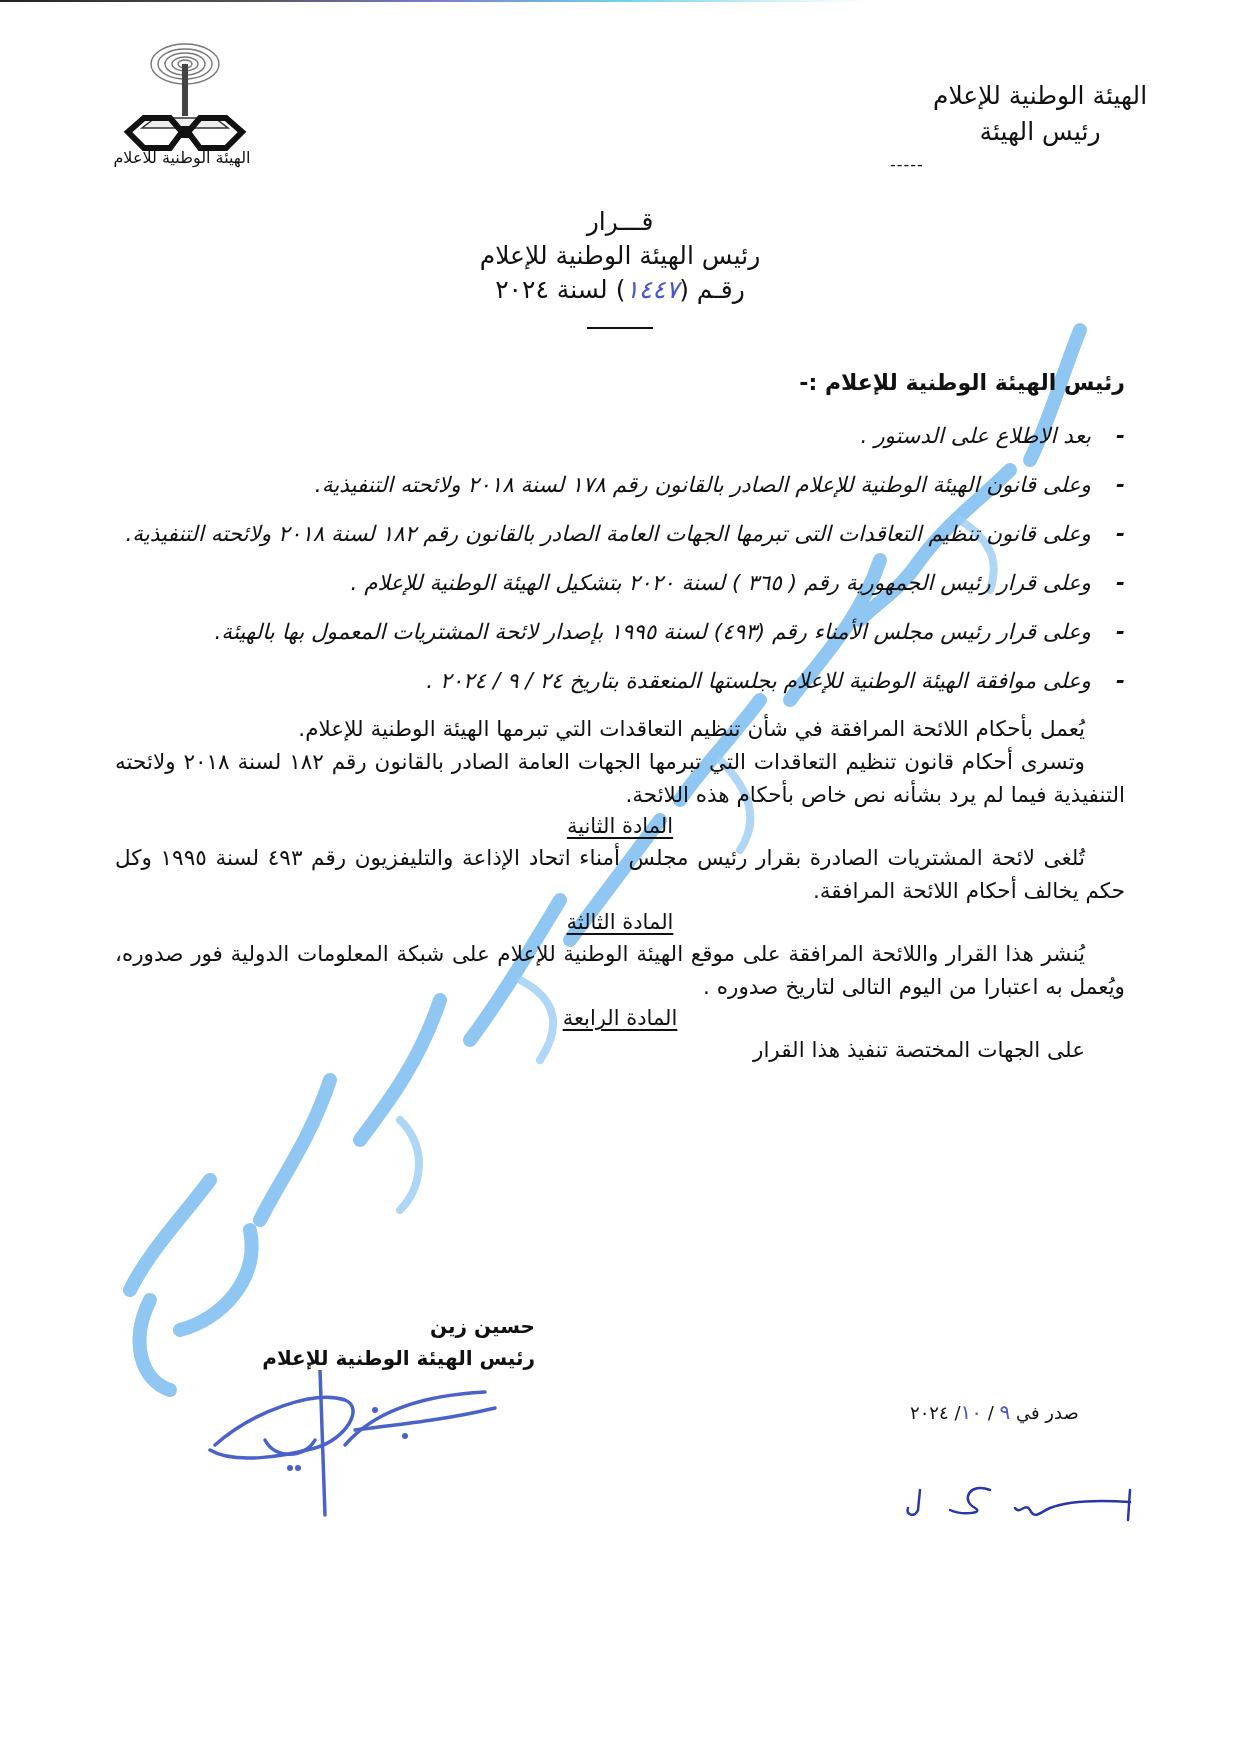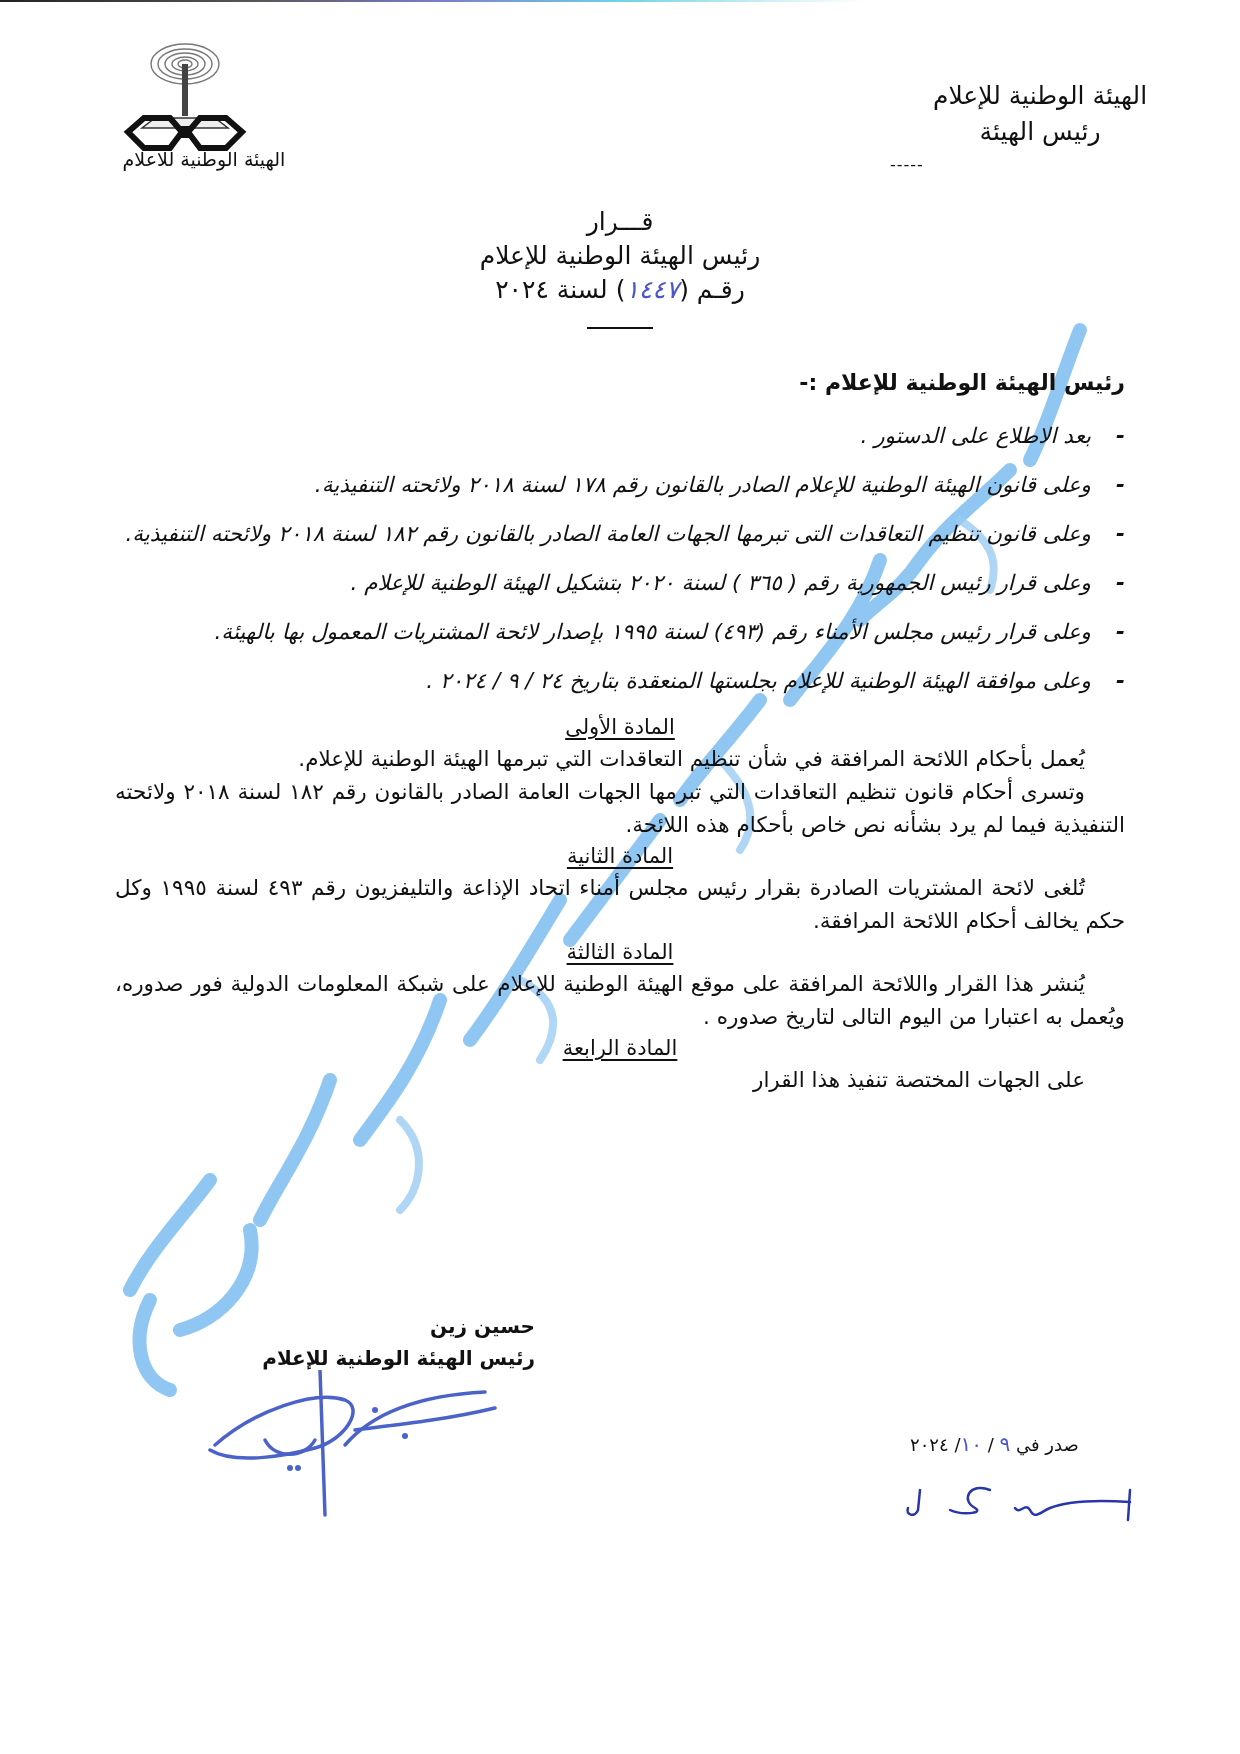--- a/index.html
+++ b/index.html
@@ -12,39 +12,39 @@
     position:absolute; top:0; left:0; width:1240px; height:2px;
     background:linear-gradient(to right,#222 0%,#555 20%,#7b7bc8 35%,#6fd3e6 50%,#cfeff6 62%,#fff 70%);
   }
   .header-right {
     position:absolute; top:52px; right:50px; width:300px; text-align:center;
     font-size:25px; line-height:36px;margin-top:26px;
   }
   .header-right .dashes { font-size:16px; line-height:18px; letter-spacing:1px; margin-top:6px; margin-right:90px; text-align:left; }
   .logo { position:absolute; top:36px; left:100px; width:170px; height:140px; }
   .logo-caption {
-    position:absolute; top:148px; left:114px; width:180px; text-align:center;
-    font-size:19px;
+    position:absolute; top:148px; left:92px; width:180px; text-align:center;
+    font-size:16px;
   }
   .title-block {
     position:absolute; top:205px; left:370px; width:500px; text-align:center;
     font-size:25px; line-height:34px;
   }
   .title-block .num { color:#4b56c9; font-family:"DejaVu Serif", serif; letter-spacing:2px;font-style:italic; }
   .title-rule { width:66px; height:2px; background:#111; margin:20px auto 0; }
   .content { position:absolute; top:365px; right:115px; width:1010px; font-size:21.5px; line-height:35px; }
   .lead { font-weight:bold; text-underline-offset:6px; font-size:22px; }
   ul.bullets { list-style:none; margin:18px 0 0; padding:0;font-style:italic; }
   ul.bullets li { position:relative; padding-right:34px; margin-bottom:14px; line-height:35px; }
   ul.bullets li::before { content:"-"; position:absolute; right:0; top:0; font-weight:bold; }
   .decides { text-align:center; font-size:23px; font-weight:bold; text-decoration:underline; margin-top:-8px; line-height:30px; }
   .article-title { text-align:center; text-decoration:underline; text-underline-offset:4px; line-height:30px; font-size:21px; }
   .para { text-align:justify; text-indent:40px; line-height:33px; }
   .sig-block { position:absolute; top:1310px; left:205px; width:330px; text-align:right; font-weight:bold; font-size:20px; line-height:32px; }
-  .issued { position:absolute; top:1432px; left:910px; font-size:18px; }
+  .issued { position:absolute; top:1400px; left:910px; font-size:18px; }
   .issued .hand { color:#4b56c9; font-size:20px; }
   .watermark { position:absolute; inset:0; pointer-events:none; }
   .signature-svg { position:absolute; top:1370px; left:195px; width:320px; height:150px; }
   .initials-svg { position:absolute; top:1470px; left:890px; width:260px; height:60px; }
 </style>
 </head>
 <body>
 
 <div class="scanline"></div>
 
@@ -106,21 +106,20 @@
   <ul class="bullets">
     <li>بعد الاطلاع على الدستور .</li>
     <li>وعلى قانون الهيئة الوطنية للإعلام الصادر بالقانون رقم ١٧٨ لسنة ٢٠١٨ ولائحته التنفيذية.</li>
     <li>وعلى قانون تنظيم التعاقدات التى تبرمها الجهات العامة الصادر بالقانون رقم ١٨٢ لسنة ٢٠١٨ ولائحته التنفيذية.</li>
     <li>وعلى قرار رئيس الجمهورية رقم ( ٣٦٥ ) لسنة ٢٠٢٠ بتشكيل الهيئة الوطنية للإعلام .</li>
     <li>وعلى قرار رئيس مجلس الأمناء رقم (٤٩٣) لسنة ١٩٩٥ بإصدار لائحة المشتريات المعمول بها بالهيئة.</li>
     <li>وعلى موافقة الهيئة الوطنية للإعلام بجلستها المنعقدة بتاريخ ٢٤ / ٩ / ٢٠٢٤ .</li>
   </ul>
 
   <div>
-    <div class="article-title">المادة الأولى</div>
     <div class="para">يُعمل بأحكام اللائحة المرافقة في شأن تنظيم التعاقدات التي تبرمها الهيئة الوطنية للإعلام.</div>
     <div class="para">وتسرى أحكام قانون تنظيم التعاقدات التي تبرمها الجهات العامة الصادر بالقانون رقم ١٨٢ لسنة ٢٠١٨ ولائحته التنفيذية فيما لم يرد بشأنه نص خاص بأحكام هذه اللائحة.</div>
   </div>
   <div>
     <div class="article-title">المادة الثانية</div>
     <div class="para">تُلغى لائحة المشتريات الصادرة بقرار رئيس مجلس أمناء اتحاد الإذاعة والتليفزيون رقم ٤٩٣ لسنة ١٩٩٥ وكل حكم يخالف أحكام اللائحة المرافقة.</div>
   </div>
   <div>
     <div class="article-title">المادة الثالثة</div>
     <div class="para">يُنشر هذا القرار واللائحة المرافقة على موقع الهيئة الوطنية للإعلام على شبكة المعلومات الدولية فور صدوره، ويُعمل به اعتبارا من اليوم التالى لتاريخ صدوره .</div>

